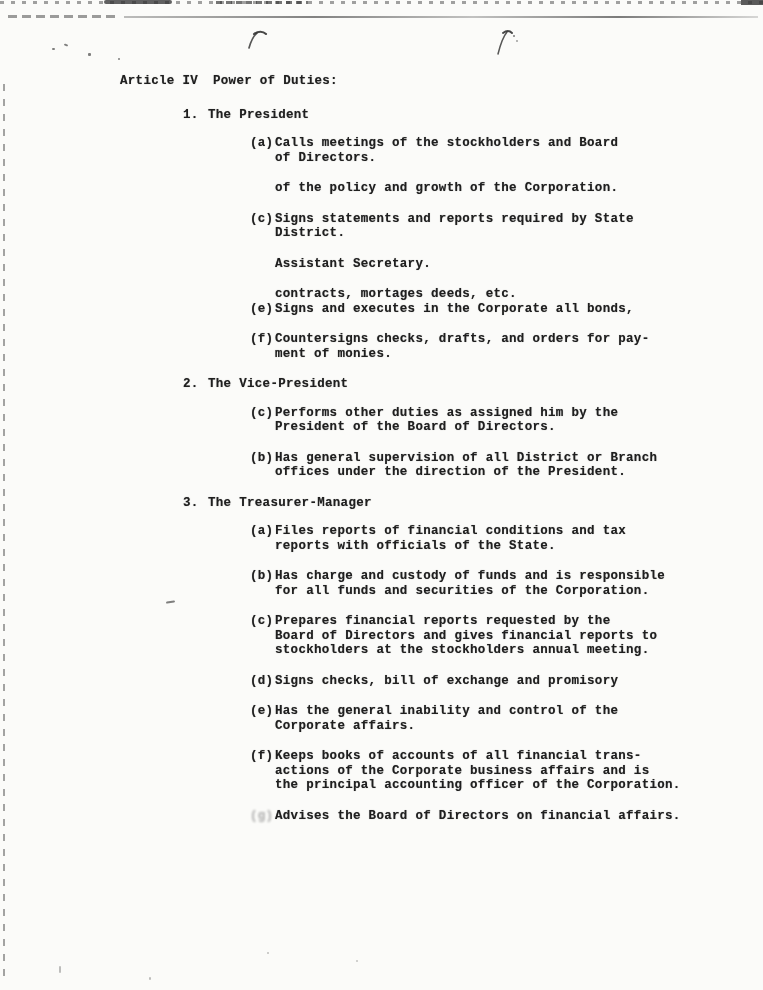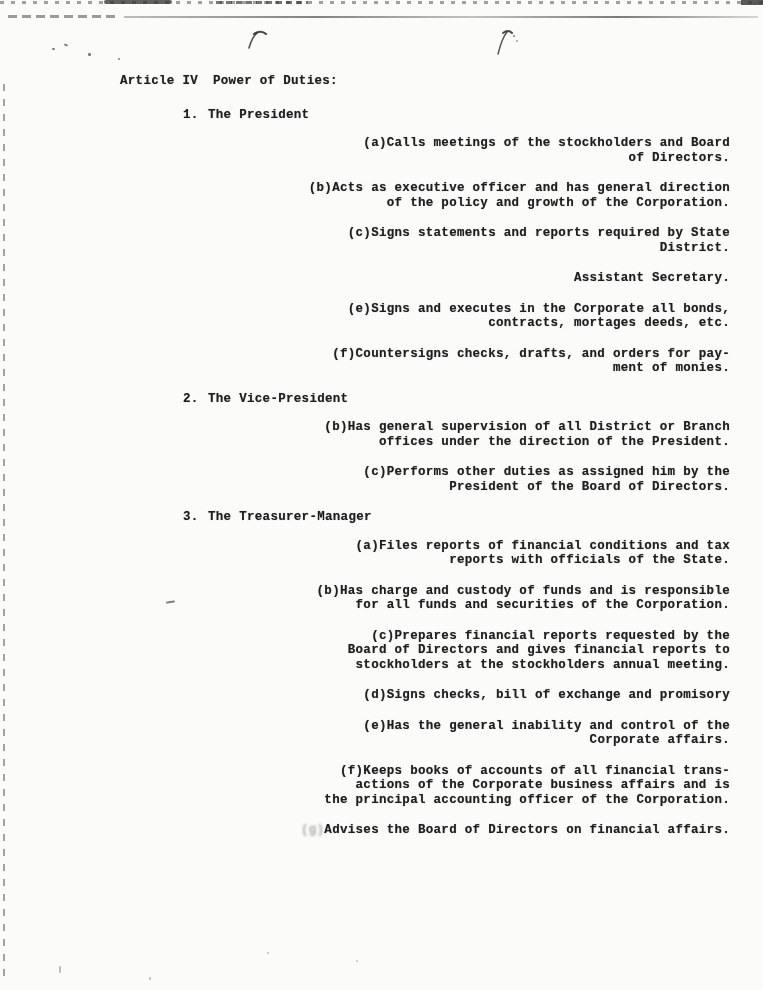--- a/index.html
+++ b/index.html
@@ -21,21 +21,21 @@
     font-size:12.5px;line-height:14.5px;font-weight:700;
     letter-spacing:0.3px;color:var(--ink);
     text-shadow:0 0 0.8px rgba(30,30,30,0.55);
     filter:blur(0.22px);
   }
   .doc-header{margin-bottom:19px;white-space:nowrap;}
   .article-title{margin-left:15px;}
   .section-head{margin-left:63px;margin-bottom:14px;white-space:nowrap;}
   .sec-num{display:inline-block;width:25px;}
   .item{margin-left:130px;margin-bottom:16px;}
-  .line{white-space:nowrap;text-align:right;}
+  .line{white-space:nowrap;}
   .marker{display:inline-block;width:25px;}
   .marker.faint{opacity:0.32;filter:blur(0.9px);}
   .line.cont{padding-left:25px;}
   
   .artifact{position:absolute;pointer-events:none;}
   .top-dots{top:1px;left:0;width:763px;height:3px;
     background:repeating-linear-gradient(90deg,rgba(70,70,70,.5) 0 4px,transparent 4px 11px);}
   .top-seg-a{top:0;left:104px;width:68px;height:4px;background:rgba(45,45,45,.75);border-radius:2px;}
   .top-seg-b{top:1px;left:216px;width:92px;height:3px;
     background:repeating-linear-gradient(90deg,rgba(45,45,45,.65) 0 6px,transparent 6px 10px);}
@@ -88,48 +88,47 @@
       <span>Article IV</span><span class="article-title">Power of Duties:</span>
     </div>
     <div id="sections">
         <div class="section">
           <div class="section-head"><span class="sec-num">1.</span><span class="sec-title">The President</span></div>
           <div class="item">
             <div class="line"><span class="marker">(a)</span><span class="txt">Calls meetings of the stockholders and Board</span></div>
             <div class="line cont">of Directors.</div>
           </div>
           <div class="item">
-            <div class="line"><span class="marker">(b)</span><span class="txt">Acts as executive officer and has general direction</span></div>
             <div class="line cont">of the policy and growth of the Corporation.</div>
           </div>
           <div class="item">
             <div class="line"><span class="marker">(c)</span><span class="txt">Signs statements and reports required by State</span></div>
             <div class="line cont">District.</div>
           </div>
           <div class="item">
             <div class="line cont">Assistant Secretary.</div>
           </div>
           <div class="item">
+            <div class="line cont">contracts, mortages deeds, etc.</div>
             <div class="line"><span class="marker">(e)</span><span class="txt">Signs and executes in the Corporate all bonds,</span></div>
-            <div class="line cont">contracts, mortages deeds, etc.</div>
           </div>
           <div class="item">
             <div class="line"><span class="marker">(f)</span><span class="txt">Countersigns checks, drafts, and orders for pay-</span></div>
             <div class="line cont">ment of monies.</div>
           </div>
         </div>
         <div class="section">
           <div class="section-head"><span class="sec-num">2.</span><span class="sec-title">The Vice-President</span></div>
           <div class="item">
+            <div class="line"><span class="marker">(c)</span><span class="txt">Performs other duties as assigned him by the</span></div>
+            <div class="line cont">President of the Board of Directors.</div>
+          </div>
+          <div class="item">
             <div class="line"><span class="marker">(b)</span><span class="txt">Has general supervision of all District or Branch</span></div>
             <div class="line cont">offices under the direction of the President.</div>
-          </div>
-          <div class="item">
-            <div class="line"><span class="marker">(c)</span><span class="txt">Performs other duties as assigned him by the</span></div>
-            <div class="line cont">President of the Board of Directors.</div>
           </div>
         </div>
         <div class="section">
           <div class="section-head"><span class="sec-num">3.</span><span class="sec-title">The Treasurer-Manager</span></div>
           <div class="item">
             <div class="line"><span class="marker">(a)</span><span class="txt">Files reports of financial conditions and tax</span></div>
             <div class="line cont">reports with officials of the State.</div>
           </div>
           <div class="item">
             <div class="line"><span class="marker">(b)</span><span class="txt">Has charge and custody of funds and is responsible</span></div>

